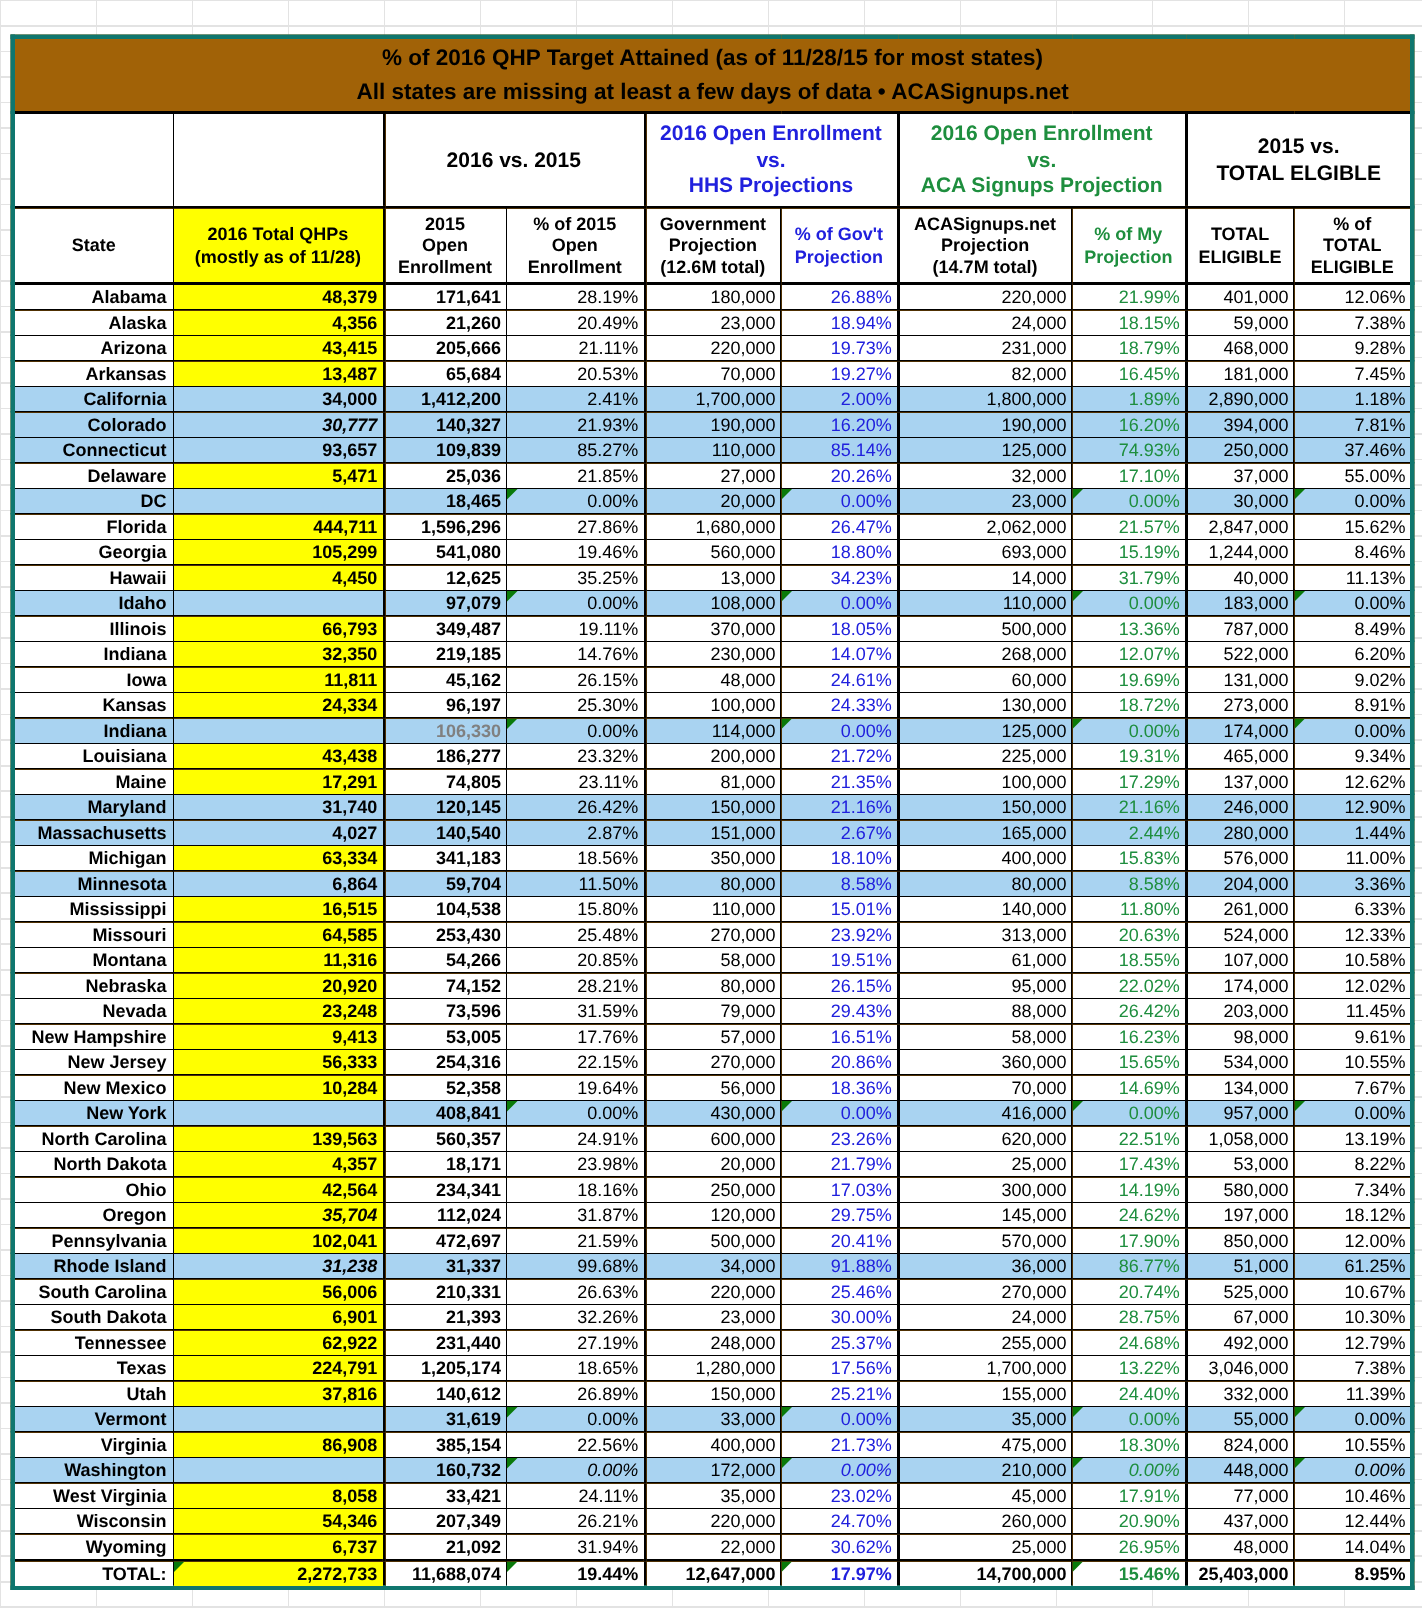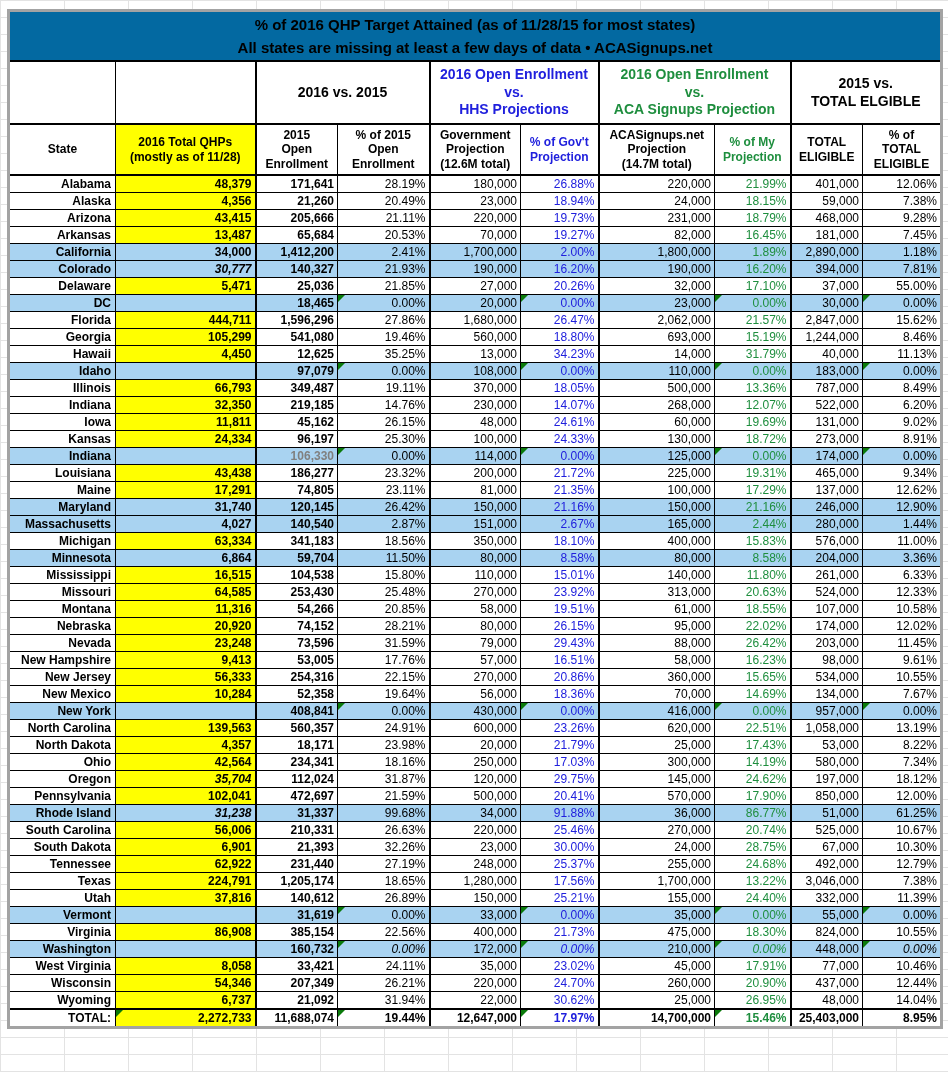--- a/index.html
+++ b/index.html
@@ -5,23 +5,23 @@
   html,body{margin:0;padding:0;}
   body{
     width:948px;height:1072px;overflow:hidden;position:relative;
     background-color:#ffffff;
     background-image:
       repeating-linear-gradient(to bottom, #e3e3e3 0 1px, transparent 1px 17px),
       repeating-linear-gradient(to right, #e3e3e3 0 1px, transparent 1px 64px);
     font-family:"Liberation Sans", sans-serif;
   }
   table.qhp{
-    position:absolute;left:7px;top:9px;
+    position:absolute;left:7px;top:23px;
     border-collapse:collapse;table-layout:fixed;width:935px;
-    background:#0369a1;border:3px solid #a3a3a3;
+    background:#a16207;border:3px solid #0f766e;
   }
   th,td{border:1px solid #000;overflow:hidden;white-space:nowrap;padding:0;position:relative;}
   .thickL{border-left:2px solid #000 !important;}
 
   tr.title-row th{
     height:48px;border-bottom:2px solid #000;
     font-size:15px;font-weight:bold;text-align:center;line-height:1.55;
     white-space:pre-line;
   }
   tr.group-row th{
@@ -180,20 +180,32 @@
         <td class="col-qhp italic">30,777</td>
         <td class="col-oe2015 thickL">140,327</td>
         <td class="col-pct2015">21.93%</td>
         <td class="col-gov thickL">190,000</td>
         <td class="col-pctGov">16.20%</td>
         <td class="col-aca thickL">190,000</td>
         <td class="col-pctMy">16.20%</td>
         <td class="col-elig thickL">394,000</td>
         <td class="col-pctElig">7.81%</td>
       </tr>
+      <tr class="data-row blue-row">
+        <td class="col-state">Connecticut</td>
+        <td class="col-qhp">93,657</td>
+        <td class="col-oe2015 thickL">109,839</td>
+        <td class="col-pct2015">85.27%</td>
+        <td class="col-gov thickL">110,000</td>
+        <td class="col-pctGov">85.14%</td>
+        <td class="col-aca thickL">125,000</td>
+        <td class="col-pctMy">74.93%</td>
+        <td class="col-elig thickL">250,000</td>
+        <td class="col-pctElig">37.46%</td>
+      </tr>
       <tr class="data-row">
         <td class="col-state">Delaware</td>
         <td class="col-qhp bg-yellow">5,471</td>
         <td class="col-oe2015 thickL">25,036</td>
         <td class="col-pct2015">21.85%</td>
         <td class="col-gov thickL">27,000</td>
         <td class="col-pctGov">20.26%</td>
         <td class="col-aca thickL">32,000</td>
         <td class="col-pctMy">17.10%</td>
         <td class="col-elig thickL">37,000</td>

